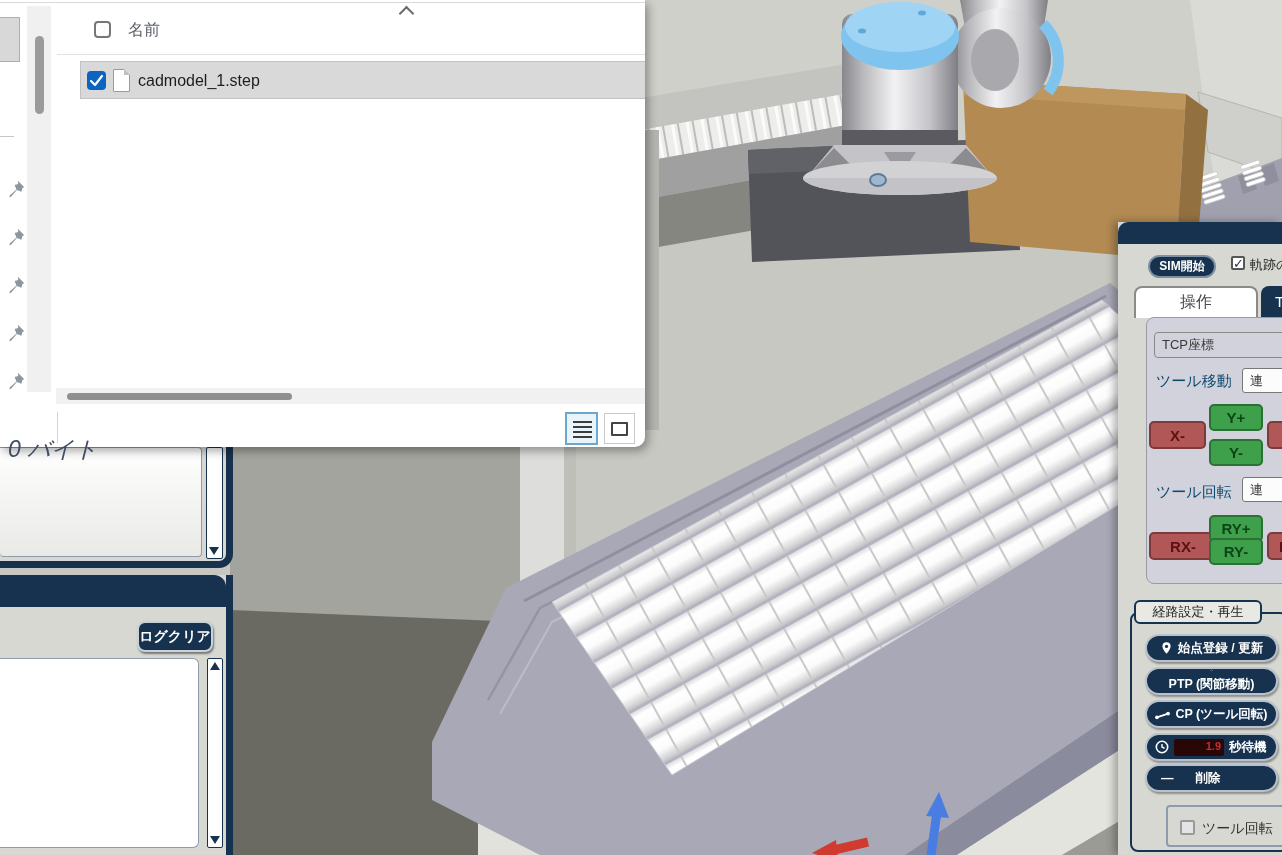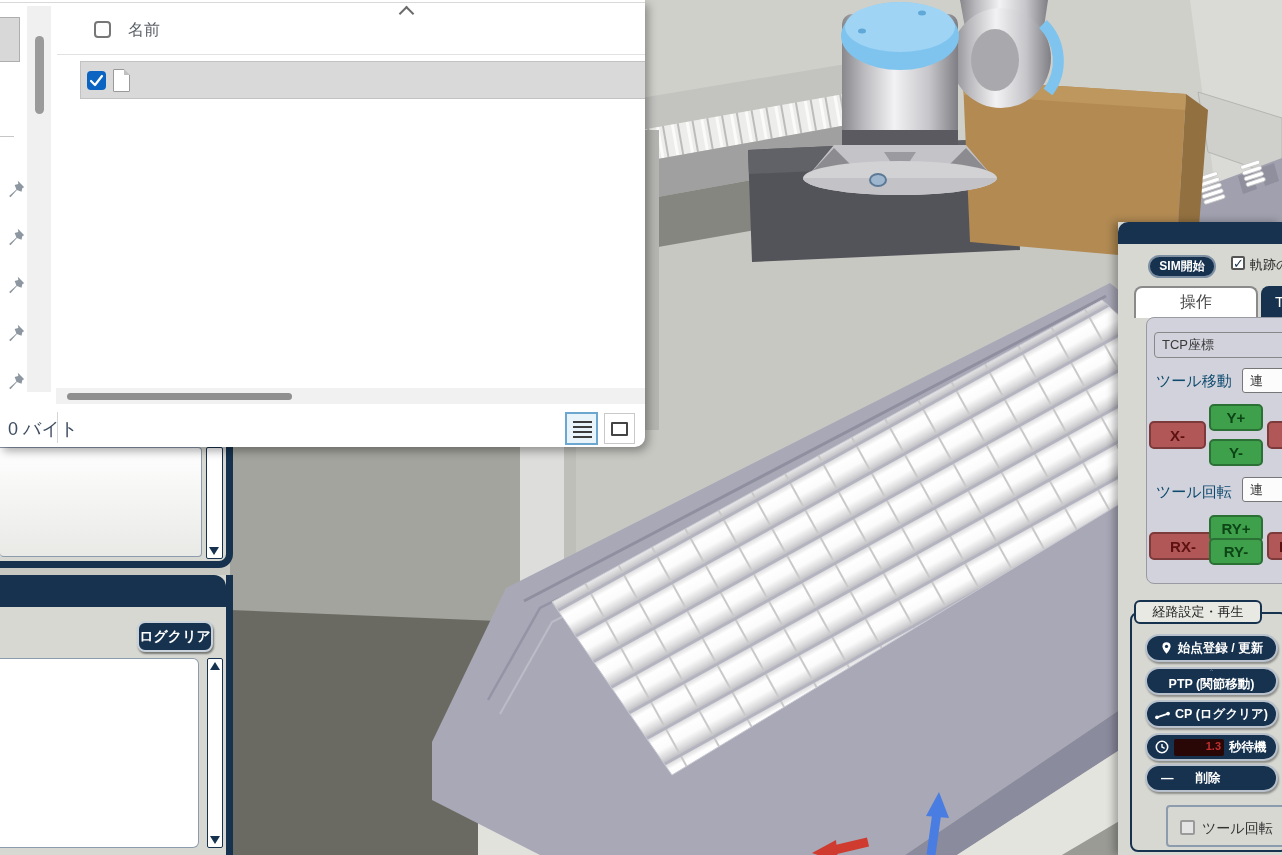--- a/index.html
+++ b/index.html
@@ -23,21 +23,21 @@
   .fd-hcheck{left:94px;top:21px;width:17px;height:17px;border:2px solid #767676;border-radius:4px;background:#fdfdfd;}
   .fd-hlabel{left:128px;top:20px;font-size:16px;color:#595e65;}
   .fd-hdivider{left:57px;top:54px;width:588px;height:1px;background:#e2e2e2;}
   .fd-row{left:80px;top:61px;width:565px;height:38px;background:#d9d9d9;border:1px solid #c2c2c2;border-right:none;}
   .fd-cb{left:6px;top:9px;width:19px;height:19px;background:#0b64c1;border-radius:4px;}
   .fd-fileicon{left:32px;top:7px;width:17px;height:23px;background:#fff;border:1px solid #9a9a9a;border-radius:1px;}
   .fd-fold{right:-1px;top:-1px;width:0;height:0;border-top:6px solid #d9d9d9;border-left:6px solid #c0c0c0;}
   .fd-filename{left:57px;top:0;height:38px;line-height:38px;font-size:16px;color:#1d1d1d;}
   .fd-hscroll{left:56px;top:388px;width:589px;height:16px;background:#f1f1f1;}
   .fd-hthumb{left:11px;top:5px;width:225px;height:7px;background:#8f8f8f;border-radius:4px;}
-  .fd-status{left:8px;top:417px;font-size:18px;color:#3e4d61;}
+  .fd-status{left:8px;top:434px;font-size:23px;color:#3e4d61;font-style:italic;}
   .fd-vdiv{left:57px;top:412px;width:1px;height:31px;background:#d5d5d5;}
   .fd-btn-list{left:565px;top:412px;width:33px;height:33px;background:#e9f3fa;border:2px solid #6ba7cf;}
   .fd-lines{left:6px;top:7px;width:19px;height:2px;background:#3c3c3c;box-shadow:0 5px 0 #3c3c3c,0 10px 0 #3c3c3c,0 15px 0 #3c3c3c;}
   .fd-btn-thumb{left:604px;top:413px;width:31px;height:31px;background:#fff;border:1px solid #c9c9c9;}
   .fd-square{left:6px;top:8px;width:17px;height:14px;border:2px solid #444;border-radius:1px;}
 
   
   .lpanel{background:#d8d8d3;z-index:3;}
   #panelA{left:0;top:430px;width:233px;height:138px;border-right:7px solid #16324f;border-bottom:7px solid #16324f;border-bottom-right-radius:14px;}
   .pa-content{left:0;top:17px;width:202px;height:110px;background:linear-gradient(#ffffff,#e9e9e6);border:1px solid #8d9bae;border-left:none;border-radius:0 4px 4px 4px;}
@@ -255,20 +255,21 @@
 
     <div class="abs fd-row">
       <div class="abs fd-cb">
         <svg viewBox="0 0 19 19" width="19" height="19">
             <polyline points="4,10 8,14 15,5" fill="none" stroke="#fff" stroke-width="2.2" stroke-linecap="round" stroke-linejoin="round"></polyline>
           </svg>
       </div>
       <div class="abs fd-fileicon">
         <div class="abs fd-fold"></div>
       </div>
+      <div class="abs fd-filename">cadmodel_1.step</div>
     </div>
 
     <div class="abs fd-hscroll">
       <div class="abs fd-hthumb"></div>
     </div>
 
     <div class="abs fd-status">0 バイト</div>
     <div class="abs fd-vdiv"></div>
 
     <div class="abs fd-btn-list">
@@ -327,29 +328,29 @@
         </svg>
       <span>PTP (関節移動)</span>
     </div>
 
     <div class="navbtn" style="top:478px;">
       <svg width="15" height="13" viewBox="0 0 16 14">
           <line x1="2" y1="10" x2="14" y2="6" stroke="#fff" stroke-width="2"></line>
           <circle cx="2" cy="10" r="2" fill="#fff"></circle>
           <circle cx="14" cy="6" r="2" fill="#fff"></circle>
         </svg>
-      <span>CP (ログクリア)</span>
+      <span>CP (ツール回転)</span>
     </div>
 
     <div class="navbtn" style="top:511px;justify-content:flex-start;padding-left:8px;">
       <svg width="14" height="14" viewBox="0 0 16 16">
           <circle cx="8" cy="8" r="6.5" stroke="#fff" stroke-width="1.8" fill="none"></circle>
           <polyline points="8,4.5 8,8 11,9.5" stroke="#fff" stroke-width="1.6" fill="none"></polyline>
         </svg>
-      <span class="waitfield">1.3</span>
+      <span class="waitfield">1.9</span>
       <span>秒待機</span>
     </div>
 
     <div class="navbtn" style="top:542px;justify-content:flex-start;padding-left:14px;gap:22px;">
       <span style="font-weight:bold;">—</span>
       <span>削除</span>
     </div>
 
     <div class="abs rp-loop">
       <div class="abs rp-loopcb"></div>

